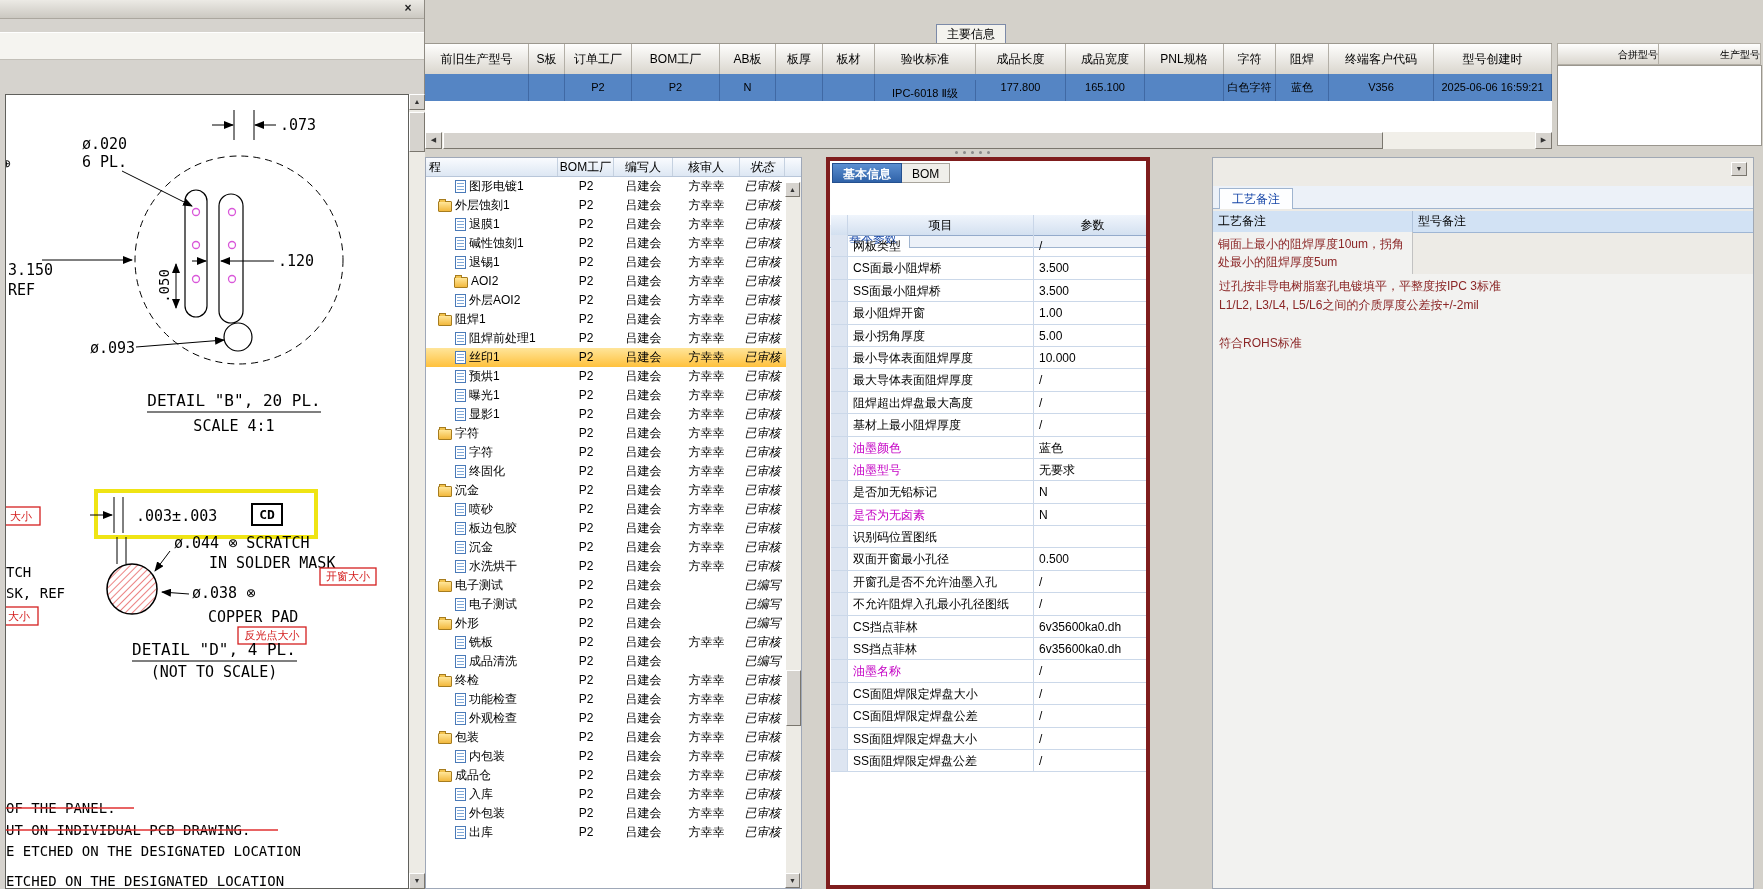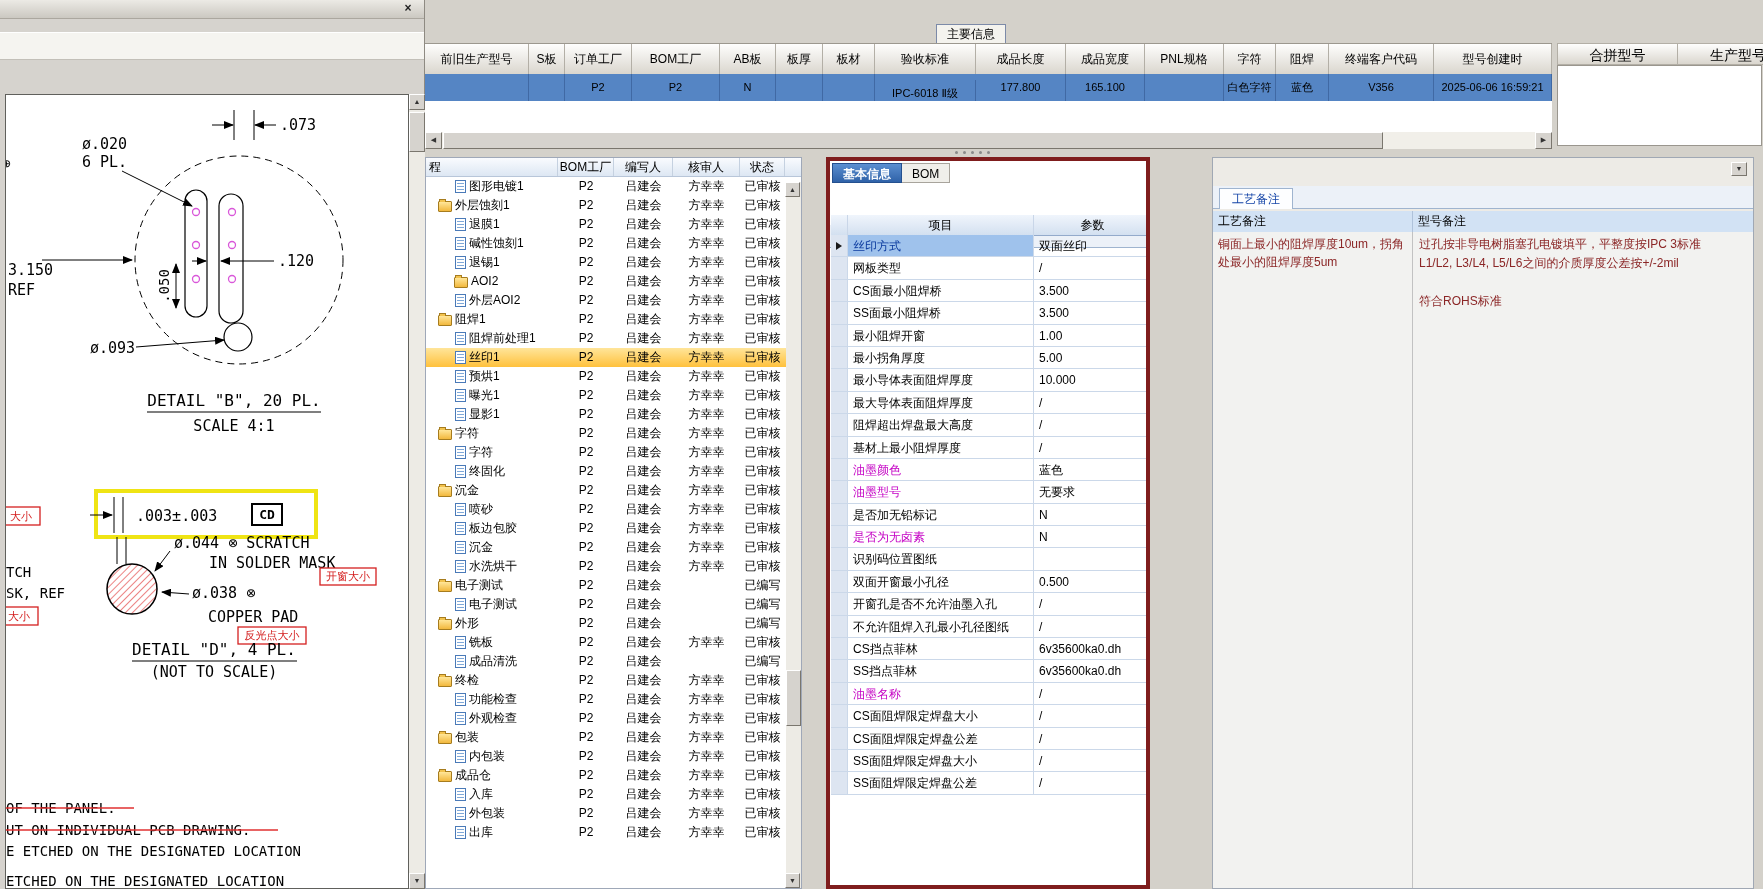--- a/index.html
+++ b/index.html
@@ -18,35 +18,35 @@
            box-sizing:border-box;overflow:hidden;white-space:nowrap;font-size:11px;color:#000;}
   #grid-blank{position:absolute;left:425px;top:101px;width:1127px;height:31px;background:#FFF;border-bottom:1px solid #B5B1A8;}
   #hscroll{position:absolute;left:425px;top:132px;width:1127px;height:17px;background:#F1EFE9;}
   .sbtn{position:absolute;width:17px;height:17px;background:#D6D3CE;border:1px solid;border-color:#FFF #7A766E #7A766E #FFF;
         box-sizing:border-box;font-size:7px;line-height:14px;text-align:center;color:#333;}
   #hs-left{left:0;top:0;}
   #hs-right{right:0;top:0;}
   #hs-thumb{position:absolute;left:18px;top:0;width:940px;height:17px;background:#D6D3CE;
             border:1px solid;border-color:#FFF #7A766E #7A766E #FFF;box-sizing:border-box;}
   #side-head{position:absolute;left:1557px;top:43px;display:flex;}
-  .side-cell{width:121px;height:22px;line-height:22px;text-align:center;background:linear-gradient(#FEFEFD,#DAD6CE);
-             border:1px solid #B3AFA6;border-left:none;box-sizing:border-box;font-size:14px;}
+  .side-cell{width:102px;height:22px;line-height:22px;text-align:right;background:linear-gradient(#FEFEFD,#DAD6CE);
+             border:1px solid #B3AFA6;border-left:none;box-sizing:border-box;font-size:10px;}
   .side-cell:first-of-type{border-left:1px solid #B3AFA6;}
   #side-box{position:absolute;left:1557px;top:65px;width:205px;height:81px;background:#FFF;border:1px solid #9A968E;box-sizing:border-box;}
   #splitter-dots{position:absolute;left:955px;top:151px;display:flex;gap:5px;}
   .dot{width:3px;height:3px;background:#8A8A8A;border-radius:50%;}
 
   
   #tree{position:absolute;left:425px;top:157px;width:377px;height:732px;background:#FFF;
         border:1px solid #9FA8B8;box-sizing:border-box;overflow:hidden;}
   #tree-titlebar{height:24px;background:#F2F6FB;border-bottom:1px solid #C8D4E4;position:relative;}
   #tree-title{position:absolute;left:5px;top:2px;padding:1px 8px;background:#FFF;border:1px solid #7FA3CC;font-size:12px;white-space:nowrap;}
   #tree-head{display:flex;height:18px;background:linear-gradient(#F9FBFE,#DDE7F3);border-bottom:1px solid #B8C6D9;}
   .th-cell{line-height:18px;text-align:center;border-right:1px solid #C5D1E0;box-sizing:border-box;overflow:hidden;white-space:nowrap;}
-  .w-label{width:132px;}.w-fac{width:56px;}.w-writer{width:59px;}.w-rev{width:67px;}.w-status{width:45px;}
+  .w-label{width:132px;}.w-fac{width:56px;}.w-writer{width:59px;}.w-rev{width:67px;}.w-status{width:45px;font-style:italic;}
   .th-cell.w-label{text-align:left;padding-left:3px;}
   .trow{display:flex;height:19px;line-height:19px;white-space:nowrap;}
   .trow.selected{background:linear-gradient(#FFE59A,#FFC13C);}
   .tcell{overflow:hidden;box-sizing:border-box;}
   .c-label{display:flex;align-items:center;gap:3px;}
   .c-fac,.c-writer,.c-rev,.c-status{text-align:center;}
   .folder-icon{display:none;width:12px;height:9px;background:linear-gradient(#FFE699,#F2B83D);
                border:1px solid #A67C1E;border-radius:1px;position:relative;flex:0 0 auto;margin-top:1px;}
   .folder-icon::before{content:'';position:absolute;top:-3px;left:0;width:5px;height:2px;background:#F2C24D;
                border:1px solid #A67C1E;border-bottom:none;}
@@ -90,21 +90,21 @@
 
   
   #notes{position:absolute;left:1212px;top:157px;width:542px;height:732px;background:#EDEBE6;
          border:1px solid #A0A8B4;box-sizing:border-box;overflow:hidden;}
   #notes-dd{right:6px;top:4px;width:16px;height:14px;line-height:11px;}
   #notes-strip{top:28px;}
   #notes-head{position:absolute;left:0;top:53px;right:0;height:21px;display:flex;background:#D2E2F4;
               border-bottom:1px solid #9FB6D4;}
   .nh1{width:200px;line-height:21px;padding-left:5px;border-right:1px solid #AFC2DA;box-sizing:border-box;}
   .nh2{flex:1;line-height:21px;padding-left:5px;}
-  #notes-body{position:absolute;left:0;top:74px;right:0;bottom:0;display:flex;}
+  #notes-body{position:absolute;left:0;top:74px;right:0;bottom:0;display:flex;flex-direction:column;}
   #nb1{width:200px;border-right:1px solid #C2C2C2;padding:3px 5px;box-sizing:border-box;color:#8B2626;
        background:#F2F2F0;line-height:18px;}
   #nb2{flex:1;padding:3px 6px;color:#8B2626;background:#F2F2F0;line-height:19px;}
   .note-line{min-height:19px;white-space:nowrap;overflow:hidden;}
   #nb2 .note-line:last-child{margin-top:19px;}
 
   
   #lwin{position:absolute;left:0;top:0;width:425px;height:889px;background:#D6D3CE;
         border-right:1px solid #8E8A82;box-sizing:border-box;z-index:3;}
   #lw-title{height:18px;background:linear-gradient(#ECEAE5,#CBC8C1);border-bottom:1px solid #ABA79F;position:relative;}
@@ -665,28 +665,20 @@
       <div class="subtab">基本参数</div>
     </div>
     <div id="pgrid-head">
       <div class="phc pw-ind"></div>
       <div class="phc pw-item">项目</div>
       <div class="phc pw-value">参数</div>
       <div class="phc pw-unit">单位</div>
     </div>
     <div id="prows">
 
-        <div class="prow selected">
-          <div class="pcell p-ind">
-            <span class="arrow"></span>
-          </div>
-          <div class="pcell p-item">丝印方式</div>
-          <div class="pcell p-value">双面丝印</div>
-          <div class="pcell p-unit"></div>
-        </div>
 
         <div class="prow">
           <div class="pcell p-ind"></div>
           <div class="pcell p-item">网板类型</div>
           <div class="pcell p-value">/</div>
           <div class="pcell p-unit"></div>
         </div>
 
         <div class="prow">
           <div class="pcell p-ind"></div>

